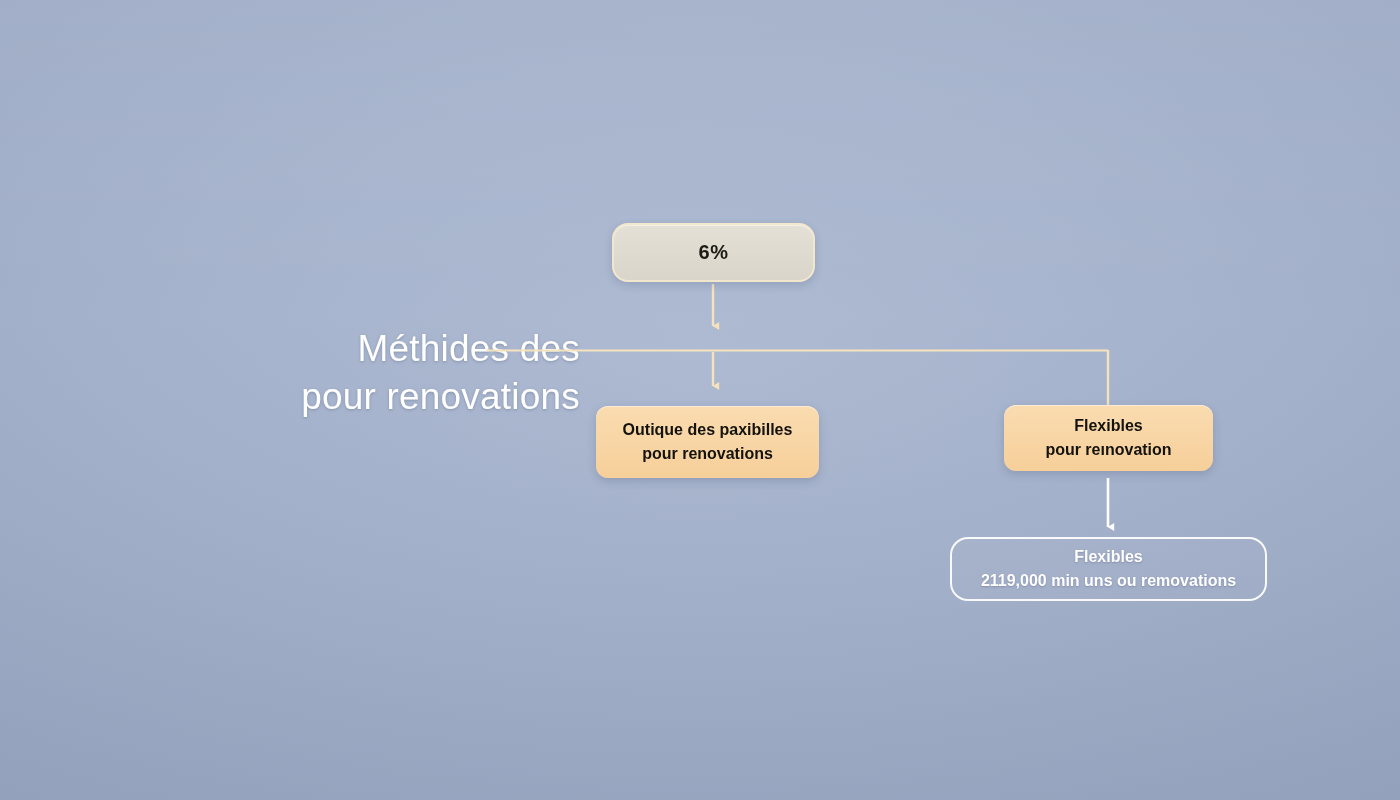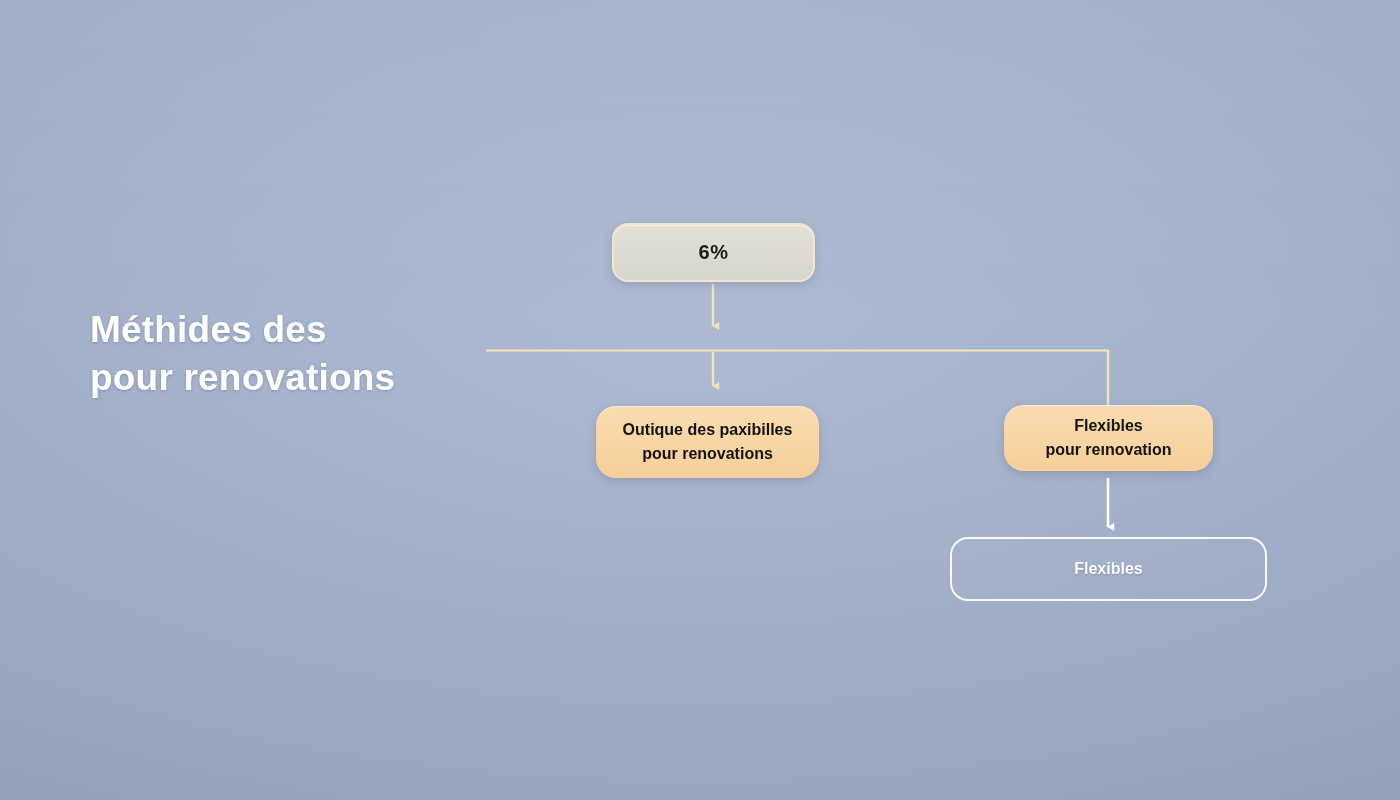--- a/index.html
+++ b/index.html
@@ -29,26 +29,26 @@
     position: absolute;
     inset: 0;
     background: linear-gradient(180deg, rgba(255,255,255,0.05) 0%, rgba(255,255,255,0.00) 38%, rgba(60,72,100,0.07) 100%);
     pointer-events: none;
   }
 
   
   #title {
     position: absolute;
     left: 90px;
-    top: 306px;
+    top: 325px;
     width: 490px;
-    text-align: left;
+    text-align: right;
     color: #ffffff;
     font-size: 37px;
-    font-weight: 700;
+    font-weight: 400;
     line-height: 48px;
     letter-spacing: 0.2px;
     text-shadow: 0 1px 3px rgba(70,84,114,0.35);
   }
   #title .tline { display: block; white-space: nowrap; }
 
   
   #edges {
     position: absolute;
     inset: 0;
@@ -74,21 +74,21 @@
     box-shadow: 0 3px 9px rgba(58,70,98,0.20), inset 0 1px 0 rgba(255,255,255,0.55);
     color: #1d1b16;
     font-size: 20px;
     font-weight: 700;
     letter-spacing: 0.5px;
   }
 
   .node-orange {
     background: linear-gradient(180deg, #fadcb0 0%, #f6cf9a 100%);
     border: 1px solid #f0c territory;
-    border-radius: 20px;
+    border-radius: 12px;
     box-shadow: 0 3px 9px rgba(58,70,98,0.22), inset 0 1px 0 rgba(255,255,255,0.45);
     color: #14120d;
     font-size: 16px;
     font-weight: 700;
     line-height: 24px;
   }
 
   .node-outline {
     background: rgba(255,255,255,0.035);
     border: 2px solid rgba(255,255,255,0.93);
@@ -143,15 +143,16 @@
     <span class="nline">pour renovations</span>
   </div>
 
   <div class="node node-orange" style="left:1004px; top:405px; width:209px; height:66px;">
     <span class="nline">Flexibles</span>
     <span class="nline">pour reınovation</span>
   </div>
 
   <div class="node node-outline" style="left:950px; top:537px; width:317px; height:64px;">
     <span class="nline">Flexibles</span>
+    <span class="nline">2119,000 min uns ou removations</span>
   </div>
 
 </div>
 
 </body></html>

